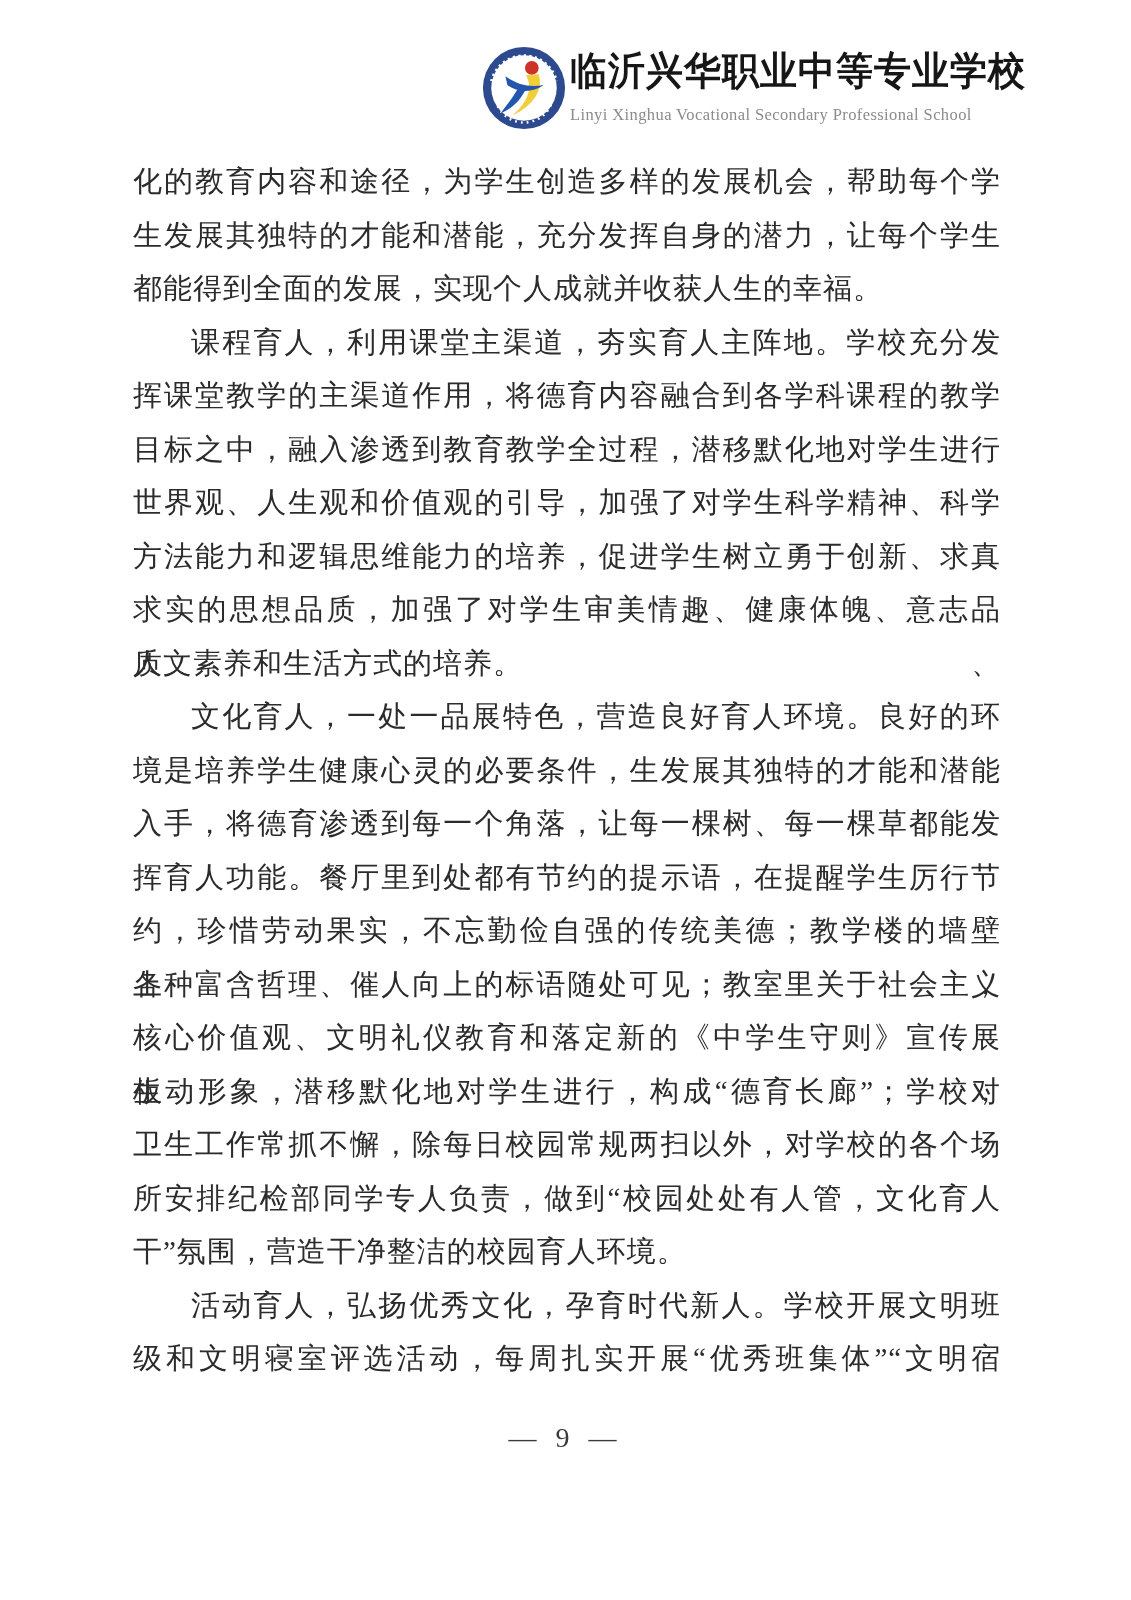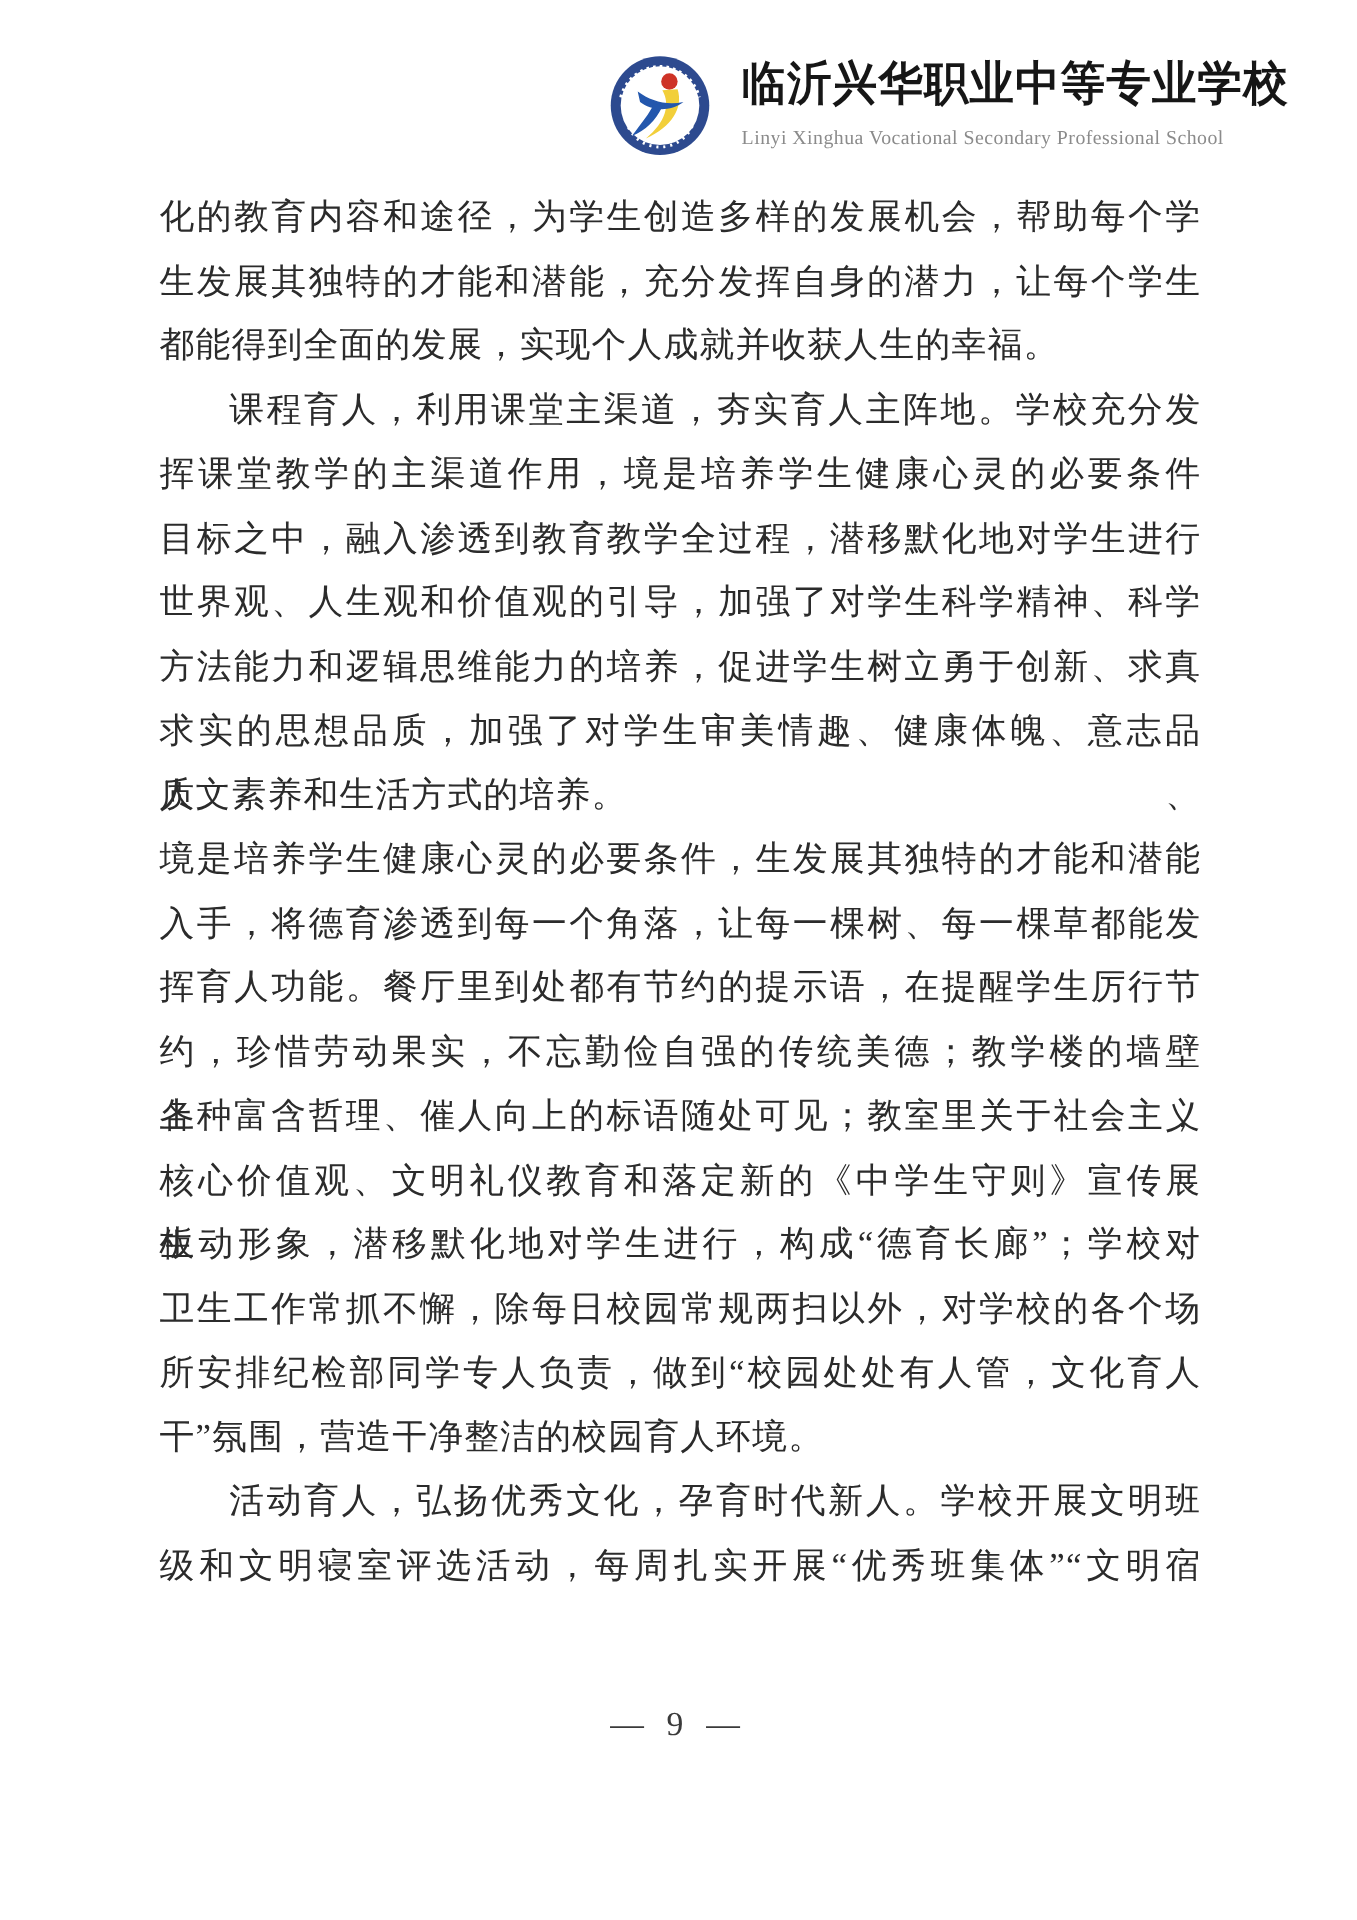--- a/index.html
+++ b/index.html
@@ -16,25 +16,25 @@
     overflow: hidden;
   }
   .page {
     position: absolute;
     inset: 0;
     background: #ffffff;
   }
   
   .header {
     position: absolute;
-    left: 506px;
+    left: 480px;
     top: 44px;
     display: flex;
     align-items: center;
-    gap: 24px;
+    gap: 2px;
   }
   .logo {
     width: 88px;
     height: 88px;
     flex: 0 0 auto;
   }
   .titles {
     display: flex;
     flex-direction: column;
     align-items: flex-start;
@@ -113,28 +113,29 @@
   </header>
 
   <main class="content" id="paragraphs">
       <div class="paragraph">
         <div class="line just">化的教育内容和途径，为学生创造多样的发展机会，帮助每个学</div>
         <div class="line just">生发展其独特的才能和潜能，充分发挥自身的潜力，让每个学生</div>
         <div class="line">都能得到全面的发展，实现个人成就并收获人生的幸福。</div>
       </div>
       <div class="paragraph">
         <div class="line indent just">课程育人，利用课堂主渠道，夯实育人主阵地。学校充分发</div>
-        <div class="line just">挥课堂教学的主渠道作用，境是培养学生健康心灵的必要条件</div>
+        <div class="line just">挥课堂教学的主渠道作用，将德育内容融合到各学科课程的教学</div>
         <div class="line just">目标之中，融入渗透到教育教学全过程，潜移默化地对学生进行</div>
         <div class="line just">世界观、人生观和价值观的引导，加强了对学生科学精神、科学</div>
         <div class="line just">方法能力和逻辑思维能力的培养，促进学生树立勇于创新、求真</div>
         <div class="line just">求实的思想品质，加强了对学生审美情趣、健康体魄、意志品质、</div>
         <div class="line">人文素养和生活方式的培养。</div>
       </div>
       <div class="paragraph">
+        <div class="line indent just">文化育人，一处一品展特色，营造良好育人环境。良好的环</div>
         <div class="line just">境是培养学生健康心灵的必要条件，生发展其独特的才能和潜能</div>
         <div class="line just">入手，将德育渗透到每一个角落，让每一棵树、每一棵草都能发</div>
         <div class="line just">挥育人功能。餐厅里到处都有节约的提示语，在提醒学生厉行节</div>
         <div class="line just">约，珍惜劳动果实，不忘勤俭自强的传统美德；教学楼的墙壁上，</div>
         <div class="line just">各种富含哲理、催人向上的标语随处可见；教室里关于社会主义</div>
         <div class="line just">核心价值观、文明礼仪教育和落定新的《中学生守则》宣传展板，</div>
         <div class="line just">生动形象，潜移默化地对学生进行，构成“德育长廊”；学校对</div>
         <div class="line just">卫生工作常抓不懈，除每日校园常规两扫以外，对学校的各个场</div>
         <div class="line just">所安排纪检部同学专人负责，做到“校园处处有人管，文化育人</div>
         <div class="line">干”氛围，营造干净整洁的校园育人环境。</div>

